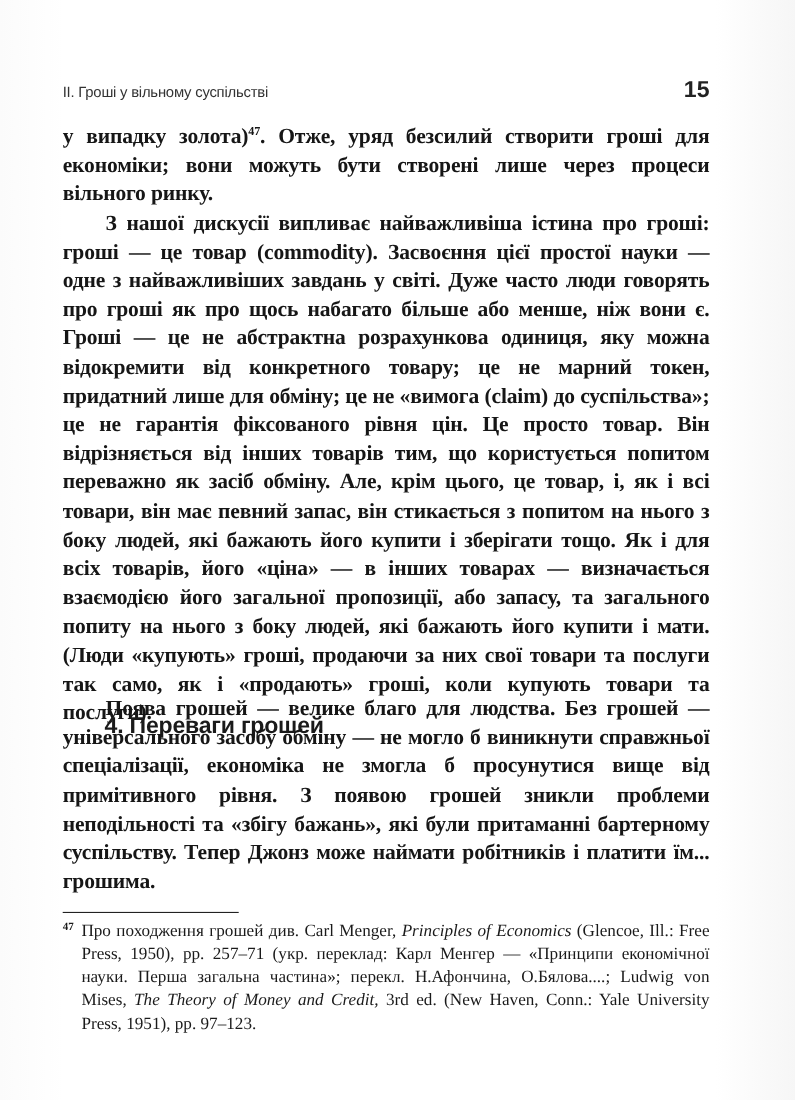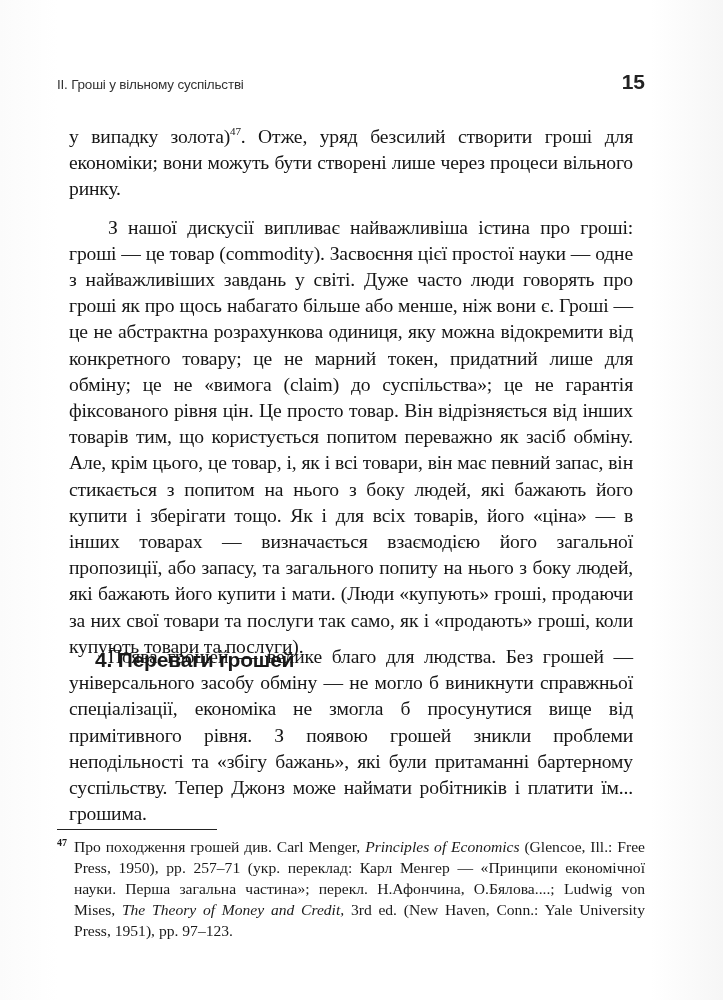--- a/index.html
+++ b/index.html
@@ -47,22 +47,23 @@
       left: 57px;
       width: 588px;
       font-family: "Liberation Serif", serif;
       font-size: 19.6px;
       line-height: 26.2px;
       text-align: justify;
       color: #161616;
       letter-spacing: -0.15px;
     }
     .body-text p {
-      margin: 12px;
+      margin: 0;
       text-indent: 0;
+      font-weight: bold;
     }
     .body-text p.indent {
       text-indent: 39px;
     }
     sup.fnref {
       font-size: 11px;
       line-height: 0;
       vertical-align: super;
     }
     .block1 { top: 112px; }

